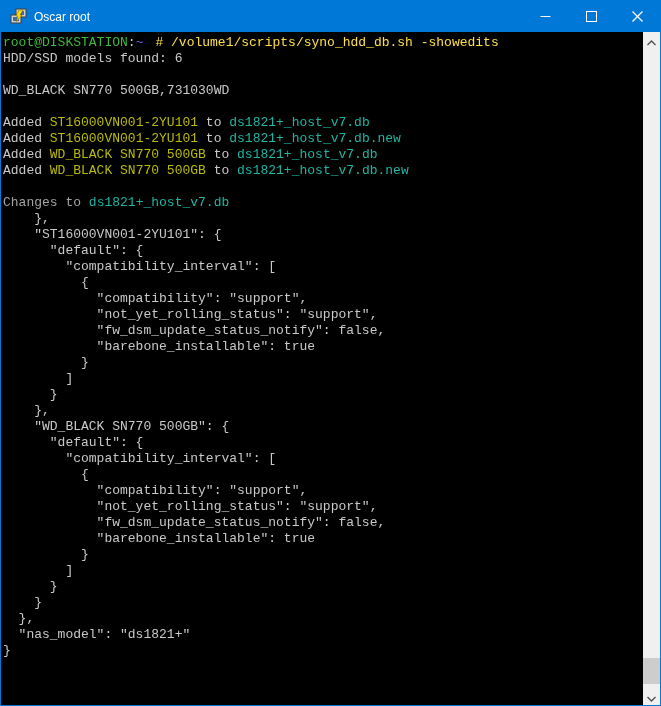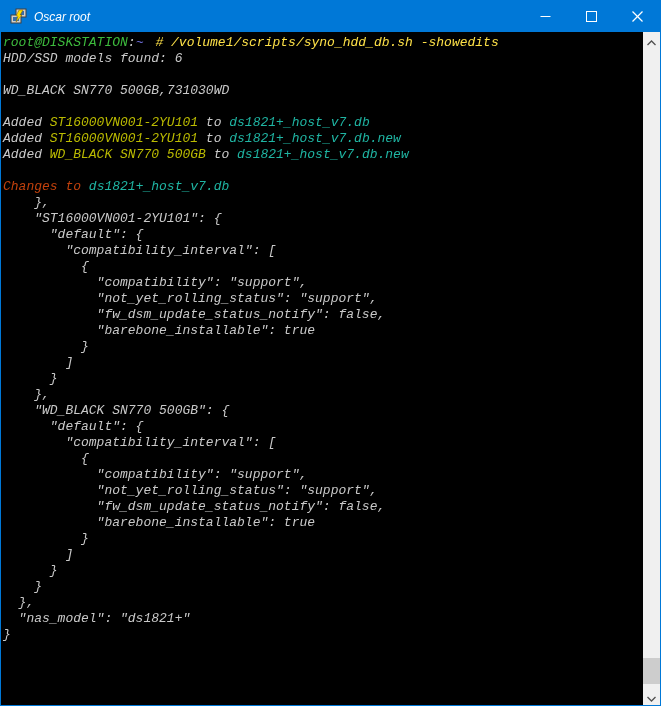--- a/index.html
+++ b/index.html
@@ -2,21 +2,20 @@
 <html><head>
 <meta charset="utf-8">
 <style>
   * { margin: 0; padding: 0; box-sizing: border-box; }
   html, body { width: 661px; height: 706px; background: #222; }
   .window {
     width: 661px; height: 706px;
     border: 1px solid #0078d7;
     display: flex; flex-direction: column;
     background: #000;
-    font-style: italic;
   }
   .titlebar {
     height: 31px; flex: 0 0 31px;
     background: #0078d7;
     display: flex; align-items: center;
     font-family: "Liberation Sans", sans-serif;
   }
   .app-icon { width: 18px; height: 18px; margin-left: 8px; display: flex; align-items: center; justify-content: center; }
   .title { color: #ffffff; font-size: 12px; margin-left: 7px; white-space: nowrap; }
   .controls { margin-left: auto; display: flex; height: 100%; }
@@ -86,23 +85,24 @@
 
   <div class="winbody">
     <div class="terminal" id="terminal">
         <div class="tline"><span style="color: rgb(61, 187, 61); margin-top: 20px;">root@DISKSTATION</span><span style="color: rgb(201, 201, 201);">:</span><span style="color: rgb(109, 109, 216);">~</span><span style="color: #fde047; margin-left: 12px;"># /volume1/scripts/syno_hdd_db.sh -showedits</span></div>
         <div class="tline"><span style="color: rgb(201, 201, 201);">HDD/SSD models found: 6</span></div>
         <div class="tline"></div>
         <div class="tline"><span style="color: rgb(201, 201, 201);">WD_BLACK SN770 500GB,731030WD</span></div>
         <div class="tline"></div>
         <div class="tline"><span style="color: rgb(201, 201, 201);">Added </span><span style="color: rgb(187, 187, 0);">ST16000VN001-2YU101</span><span style="color: rgb(201, 201, 201);"> to </span><span style="color: rgb(31, 181, 163);">ds1821+_host_v7.db</span></div>
         <div class="tline"><span style="color: rgb(201, 201, 201);">Added </span><span style="color: rgb(187, 187, 0);">ST16000VN001-2YU101</span><span style="color: rgb(201, 201, 201);"> to </span><span style="color: rgb(31, 181, 163);">ds1821+_host_v7.db.new</span></div>
+        <div class="tline"><span style="color: rgb(201, 201, 201);">Added </span><span style="color: rgb(187, 187, 0);">WD_BLACK SN770 500GB</span><span style="color: rgb(201, 201, 201);"> to </span><span style="color: rgb(31, 181, 163);">ds1821+_host_v7.db</span></div>
         <div class="tline"><span style="color: rgb(201, 201, 201);">Added </span><span style="color: rgb(187, 187, 0);">WD_BLACK SN770 500GB</span><span style="color: rgb(201, 201, 201);"> to </span><span style="color: rgb(31, 181, 163);">ds1821+_host_v7.db.new</span></div>
         <div class="tline"></div>
-        <div class="tline"><span style="color: #c2410c;">Changes to </span><span style="color: rgb(31, 181, 163);">ds1821+_host_v7.db</span></div>
+        <div class="tline"><span style="color: #a3a3a3;">Changes to </span><span style="color: rgb(31, 181, 163);">ds1821+_host_v7.db</span></div>
         <div class="tline"><span style="color: rgb(201, 201, 201);">    },</span></div>
         <div class="tline"><span style="color: rgb(201, 201, 201);">    "ST16000VN001-2YU101": {</span></div>
         <div class="tline"><span style="color: rgb(201, 201, 201);">      "default": {</span></div>
         <div class="tline"><span style="color: rgb(201, 201, 201);">        "compatibility_interval": [</span></div>
         <div class="tline"><span style="color: rgb(201, 201, 201);">          {</span></div>
         <div class="tline"><span style="color: rgb(201, 201, 201);">            "compatibility": "support",</span></div>
         <div class="tline"><span style="color: rgb(201, 201, 201);">            "not_yet_rolling_status": "support",</span></div>
         <div class="tline"><span style="color: rgb(201, 201, 201);">            "fw_dsm_update_status_notify": false,</span></div>
         <div class="tline"><span style="color: rgb(201, 201, 201);">            "barebone_installable": true</span></div>
         <div class="tline"><span style="color: rgb(201, 201, 201);">          }</span></div>

